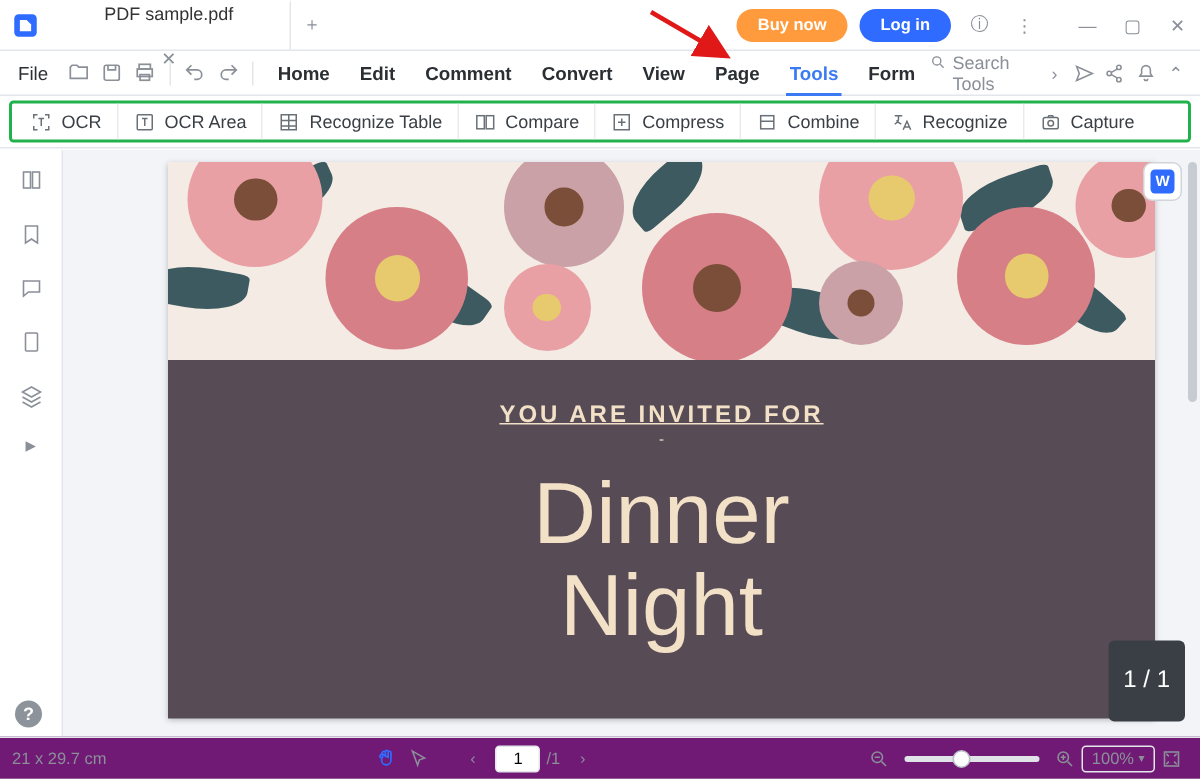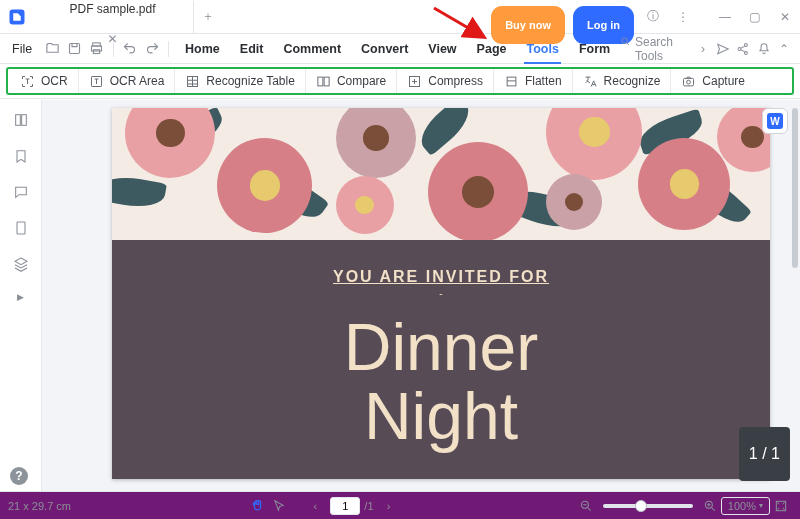--- a/index.html
+++ b/index.html
@@ -14,21 +14,21 @@
   body{margin:0;width:800px;height:519px;background:#fff;overflow:hidden;color:var(--text);font-size:12px;}
   svg{display:block}
 
   
   .titlebar{height:34px;display:flex;align-items:stretch;border-bottom:1px solid var(--border);}
   .logo{width:34px;display:flex;align-items:center;justify-content:center;}
   .tab{display:flex;align-items:center;gap:8px;padding:0 14px 0 12px;font-size:12px;border-right:1px solid var(--border);min-width:160px;border-top:2px solid transparent;flex-direction:column;}
   .tab .close{color:var(--muted);font-size:12px;cursor:pointer}
   .newtab{width:28px;display:flex;align-items:center;justify-content:center;color:var(--muted);cursor:pointer}
   .spacer{flex:1}
-  .pill{height:38px;border-radius:11px;padding:0 14px;font-size:11px;font-weight:600;color:#fff;display:flex;align-items:center;cursor:pointer;margin:6px 4px;}
+  .pill{height:22px;border-radius:11px;padding:0 14px;font-size:11px;font-weight:600;color:#fff;display:flex;align-items:center;cursor:pointer;margin:6px 4px;}
   .pill.orange{background:#ff9b3d}
   .pill.blue{background:#2f6bff}
   .winbtn{width:30px;display:flex;align-items:center;justify-content:center;color:var(--muted);cursor:pointer}
 
   
   .anno-arrow{position:absolute;left:430px;top:4px;width:60px;height:38px;pointer-events:none}
 
   
   .menubar{height:30px;display:flex;align-items:center;padding:0 6px;border-bottom:1px solid var(--border);}
   .menu-ico{width:24px;height:24px;display:flex;align-items:center;justify-content:center;color:var(--muted);cursor:pointer}
@@ -62,21 +62,21 @@
   .flower::before,.flower::after{content:"";position:absolute;border-radius:50%}
   .flower .center{position:absolute;inset:34%;border-radius:50%}
   .pink{background:#e9a0a4}
   .pink2{background:#d77f87}
   .mauve{background:#c9a1a6}
   .yellow{background:#e7c96e}
   .brown{background:#7a4e38}
 
   .invite-text{position:absolute;left:0;right:0;top:160px;text-align:center;color:#f2e0c7}
   .invite-small{font-size:16px;letter-spacing:2px;text-decoration:underline;font-weight:600}
-  .invite-big{font-size:66px;line-height:1.05;font-family:Georgia,'Times New Roman',serif;margin-top:14px;font-weight:400}
+  .invite-big{font-size:58px;line-height:1.05;font-family:Georgia,'Times New Roman',serif;margin-top:14px;font-weight:400}
 
   .float-word{position:absolute;right:12px;top:8px;width:26px;height:26px;border-radius:6px;background:#fff;border:1px solid #d0d5da;display:flex;align-items:center;justify-content:center;cursor:pointer}
   .float-word span{width:16px;height:16px;border-radius:3px;background:#2f6bff;color:#fff;font-size:10px;font-weight:700;display:flex;align-items:center;justify-content:center}
 
   .vscroll{position:absolute;right:2px;top:8px;bottom:60px;width:6px;background:transparent}
   .vscroll .thumb{position:absolute;left:0;right:0;top:0;height:160px;background:#c7ccd2;border-radius:3px}
 
   .pagebadge{position:absolute;right:10px;bottom:10px;background:#3a3f45;color:#fff;font-size:16px;padding:18px 10px;border-radius:4px}
   .help{position:absolute;left:10px;bottom:6px;width:18px;height:18px;border-radius:50%;background:#8d939b;color:#fff;font-size:12px;font-weight:700;display:flex;align-items:center;justify-content:center;cursor:pointer}
 
@@ -239,21 +239,21 @@
           <rect x="4" y="4" width="16" height="16"></rect>
           <path d="M8 12h8M12 8v8"></path>
         </svg>
       <span>Compress</span>
     </div>
     <div class="tool">
       <svg width="15" height="15" viewBox="0 0 24 24" fill="none" stroke-width="1.6">
           <rect x="5" y="5" width="14" height="14"></rect>
           <path d="M5 11h14"></path>
         </svg>
-      <span>Flatten</span>
+      <span>Combine</span>
     </div>
     <div class="tool">
       <svg width="15" height="15" viewBox="0 0 24 24" fill="none" stroke-width="1.6">
           <path d="M4 5h8M8 5v3c0 3-2 5-4 6M6 10c1 2 3 3 5 4"></path>
           <path d="M13 20l4-9 4 9M14.5 17h5"></path>
         </svg>
       <span>Recognize</span>
     </div>
     <div class="tool">
       <svg width="15" height="15" viewBox="0 0 24 24" fill="none" stroke-width="1.6">

